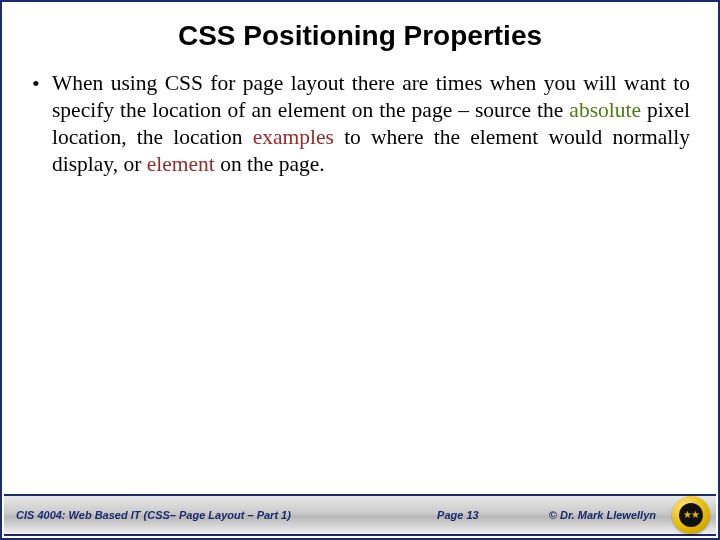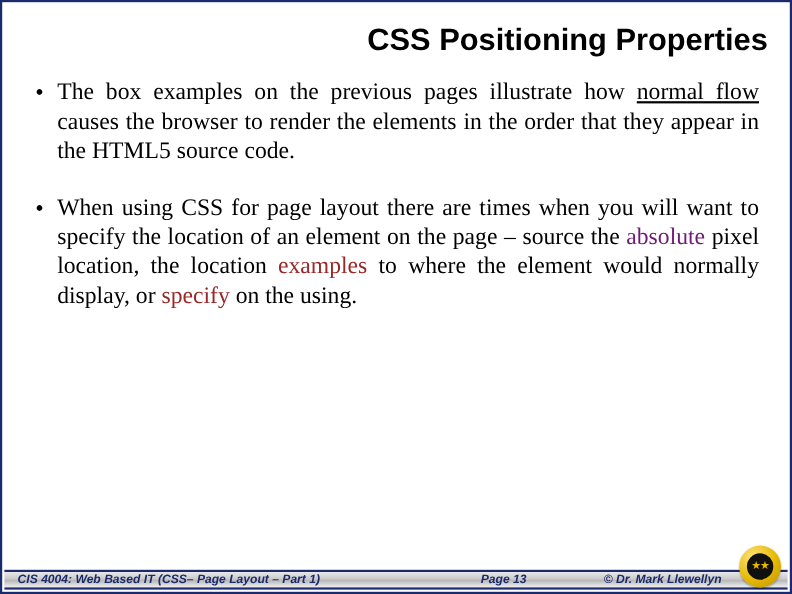--- a/index.html
+++ b/index.html
@@ -10,21 +10,21 @@
     position: relative;
   }
   .slide {
     width: 720px;
     height: 540px;
     position: relative;
     border: 2px solid #1a2a6c;
     background: #fff;
   }
   .title {
-    text-align: right;
+    text-align: center;
     font-size: 28px;
     font-weight: bold;
     color: #000;
     padding: 18px 20px 10px 20px;
     font-family: Arial, Helvetica, sans-serif;
   }
   .bullets {
     padding: 8px 28px 0 28px;
   }
   .bullet {
@@ -38,31 +38,31 @@
     text-align: justify;
   }
   .bullet::before {
     content: "•";
     position: absolute;
     left: 2px;
     top: 0;
     font-size: 22px;
   }
   .underline { text-decoration: underline; }
-  .red { color: #701a75; }
+  .red { color: #4d7c0f; }
   .maroon { color: #992828; }
   .footer-wrap {
     position: absolute;
     left: 2px; right: 2px; bottom: 2px;
     height: 36px;
   }
   .footer-bar {
     position: absolute;
     left: 0; right: 0; bottom: 0;
-    height: 18px;
+    height: 42px;
     background: linear-gradient(to bottom, #e8e8e8 0%, #cacaca 45%, #b8b8b8 55%, #f0f0f0 100%);
     border-top: 2px solid #1a2a6c;
     border-bottom: 2px solid #1a2a6c;
     display: flex;
     align-items: center;
     font-family: Arial, Helvetica, sans-serif;
     font-style: italic;
     font-weight: bold;
     font-size: 11px;
     color: #1a2a6c;
@@ -97,24 +97,21 @@
 </style>
 </head>
 <body>
 
 <div class="slide">
 
   <div class="title">CSS Positioning Properties</div>
 
   <ul class="bullets">
     <li class="bullet">
-      <span>The box examples on the previous pages illustrate how </span><span class="underline">normal flow</span><span> causes the browser to render the elements in the order that they appear in the HTML5 source code.</span>
-    </li>
-    <li class="bullet">
-      <span>When using CSS for page layout there are times when you will want to specify the location of an element on the page – source the </span><span class="red">absolute</span><span> pixel location, the location </span><span class="maroon">examples</span><span> to where the element would normally display, or </span><span class="maroon">specify</span><span> on the using.</span>
+      <span>When using CSS for page layout there are times when you will want to specify the location of an element on the page – source the </span><span class="red">absolute</span><span> pixel location, the location </span><span class="maroon">examples</span><span> to where the element would normally display, or </span><span class="maroon">element</span><span> on the page.</span>
     </li>
   </ul>
 
   <div class="footer-wrap">
     <div class="footer-bar">
       <div class="footer-left">CIS 4004: Web Based IT (CSS– Page Layout – Part 1)</div>
       <div class="footer-center">Page 13</div>
       <div class="footer-right">© Dr. Mark Llewellyn</div>
     </div>
     <div class="logo">

